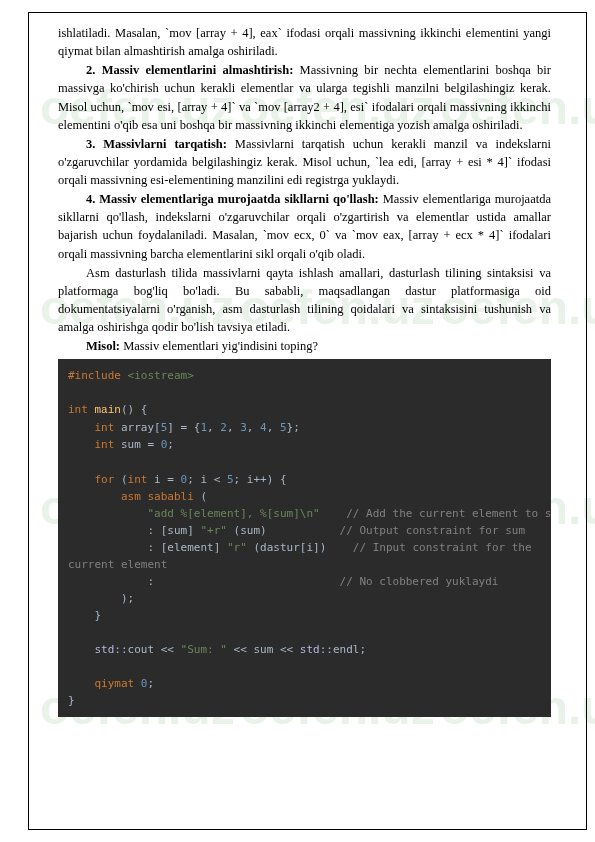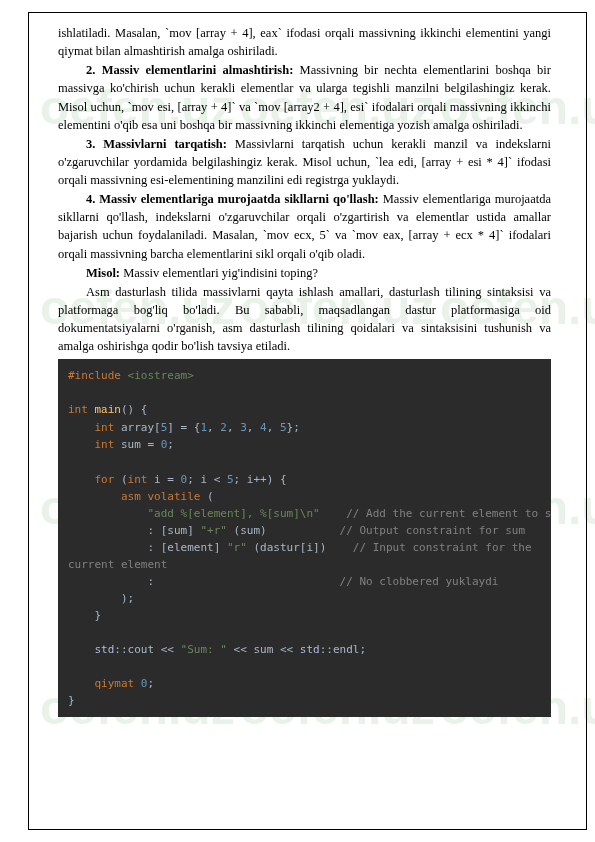--- a/index.html
+++ b/index.html
@@ -95,33 +95,33 @@
 <div class="watermark wm11">oefen.uz</div>
 <div class="watermark wm12">oefen.uz</div>
 
 <div class="page-border"></div>
 
 <div class="content">
   <div class="text-body">
     <p class="para" style="text-indent:0;">ishlatiladi. Masalan, `mov [array + 4], eax` ifodasi orqali massivning ikkinchi elementini yangi qiymat bilan almashtirish amalga oshiriladi.</p>
     <p class="para"><b>2. Massiv elementlarini almashtirish:</b><span> Massivning bir nechta elementlarini boshqa bir massivga ko'chirish uchun kerakli elementlar va ularga tegishli manzilni belgilashingiz kerak. Misol uchun, `mov esi, [array + 4]` va `mov [array2 + 4], esi` ifodalari orqali massivning ikkinchi elementini o'qib esa uni boshqa bir massivning ikkinchi elementiga yozish amalga oshiriladi.</span></p>
     <p class="para"><b>3. Massivlarni tarqatish:</b><span> Massivlarni tarqatish uchun kerakli manzil va indekslarni o'zgaruvchilar yordamida belgilashingiz kerak. Misol uchun, `lea edi, [array + esi * 4]` ifodasi orqali massivning esi-elementining manzilini edi registrga yuklaydi.</span></p>
-    <p class="para"><b>4. Massiv elementlariga murojaatda sikllarni qo'llash:</b><span> Massiv elementlariga murojaatda sikllarni qo'llash, indekslarni o'zgaruvchilar orqali o'zgartirish va elementlar ustida amallar bajarish uchun foydalaniladi. Masalan, `mov ecx, 5` va `mov eax, [array + ecx * 4]` ifodalari orqali massivning barcha elementlarini sikl orqali o'qib oladi.</span></p>
+    <p class="para"><b>4. Massiv elementlariga murojaatda sikllarni qo'llash:</b><span> Massiv elementlariga murojaatda sikllarni qo'llash, indekslarni o'zgaruvchilar orqali o'zgartirish va elementlar ustida amallar bajarish uchun foydalaniladi. Masalan, `mov ecx, 0` va `mov eax, [array + ecx * 4]` ifodalari orqali massivning barcha elementlarini sikl orqali o'qib oladi.</span></p>
+    <p class="para">Asm dasturlash tilida massivlarni qayta ishlash amallari, dasturlash tilining sintaksisi va platformaga bog'liq bo'ladi. Bu sababli, maqsadlangan dastur platformasiga oid dokumentatsiyalarni o'rganish, asm dasturlash tilining qoidalari va sintaksisini tushunish va amalga oshirishga qodir bo'lish tavsiya etiladi.</p>
     <p class="para"><b>Misol:</b><span> Massiv elementlari yig'indisini toping?</span></p>
-    <p class="para">Asm dasturlash tilida massivlarni qayta ishlash amallari, dasturlash tilining sintaksisi va platformaga bog'liq bo'ladi. Bu sababli, maqsadlangan dastur platformasiga oid dokumentatsiyalarni o'rganish, asm dasturlash tilining qoidalari va sintaksisini tushunish va amalga oshirishga qodir bo'lish tavsiya etiladi.</p>
   </div>
 
   <div class="code-block"><span class="inc">#include</span><span class="hdr"> &lt;iostream&gt;</span>
 
 <span class="type">int</span><span class="fn"> main</span><span class="var">() {</span>
 <span class="type">    int</span><span class="var"> array</span><span class="var">[</span><span class="num">5</span><span class="var">] = {</span><span class="num">1</span><span class="var">, </span><span class="num">2</span><span class="var">, </span><span class="num">3</span><span class="var">, </span><span class="num">4</span><span class="var">, </span><span class="num">5</span><span class="var">};</span>
 <span class="type">    int</span><span class="var"> sum = </span><span class="num">0</span><span class="var">;</span>
 
 <span class="kw">    for</span><span class="var"> (</span><span class="type">int</span><span class="var"> i = </span><span class="num">0</span><span class="var">; i &lt; </span><span class="num">5</span><span class="var">; i++) {</span>
-<span class="kw">        asm volatile</span><span class="var"> (</span>
+<span class="kw">        asm sababli</span><span class="var"> (</span>
 <span class="str">            "add %[element], %[sum]\n"</span><span class="com">    // Add the current element to sum</span>
 <span class="var">            : [</span><span class="var">sum</span><span class="var">] </span><span class="str">"+r"</span><span class="var"> (sum)</span><span class="com">           // Output constraint for sum</span>
 <span class="var">            : [</span><span class="var">element</span><span class="var">] </span><span class="str">"r"</span><span class="var"> (dastur[i])</span><span class="com">    // Input constraint for the</span>
 <span class="com">current element</span>
 <span class="var">            :</span><span class="com">                            // No clobbered yuklaydi</span>
 <span class="var">        );</span>
 <span class="var">    }</span>
 
 <span class="ns">    std</span><span class="var">::cout &lt;&lt; </span><span class="str">"Sum: "</span><span class="var"> &lt;&lt; sum &lt;&lt; </span><span class="ns">std</span><span class="var">::endl;</span>
 

